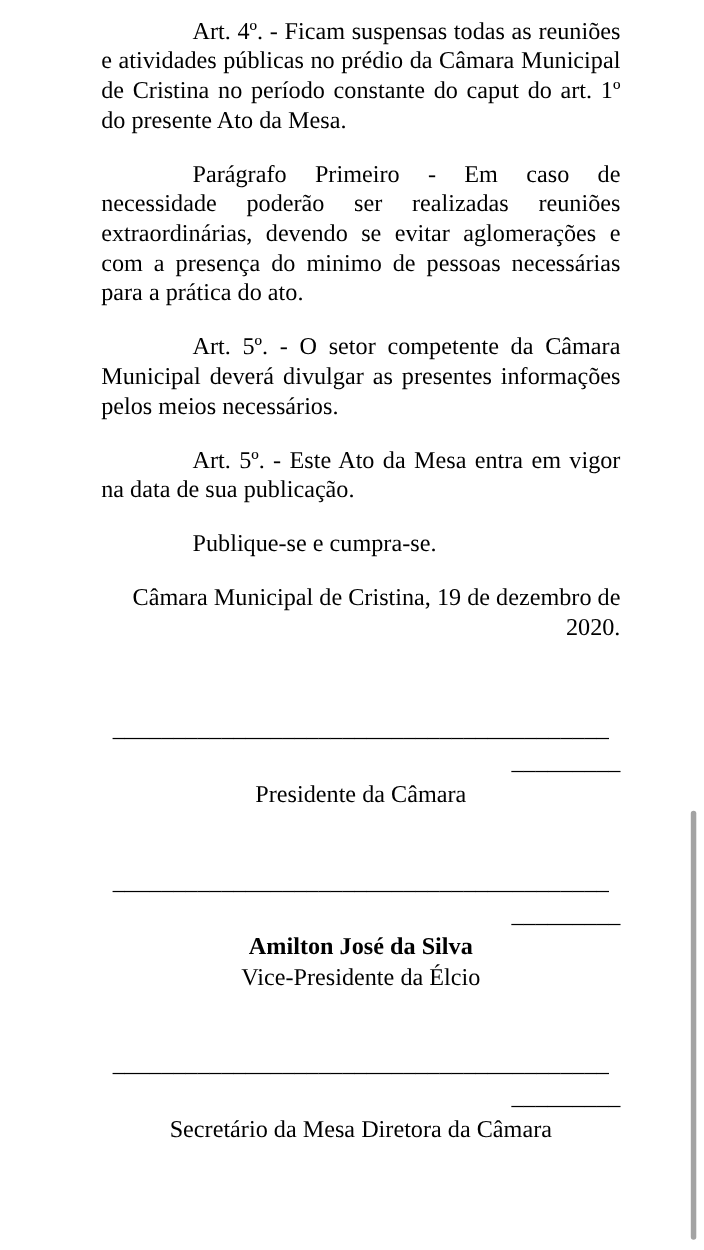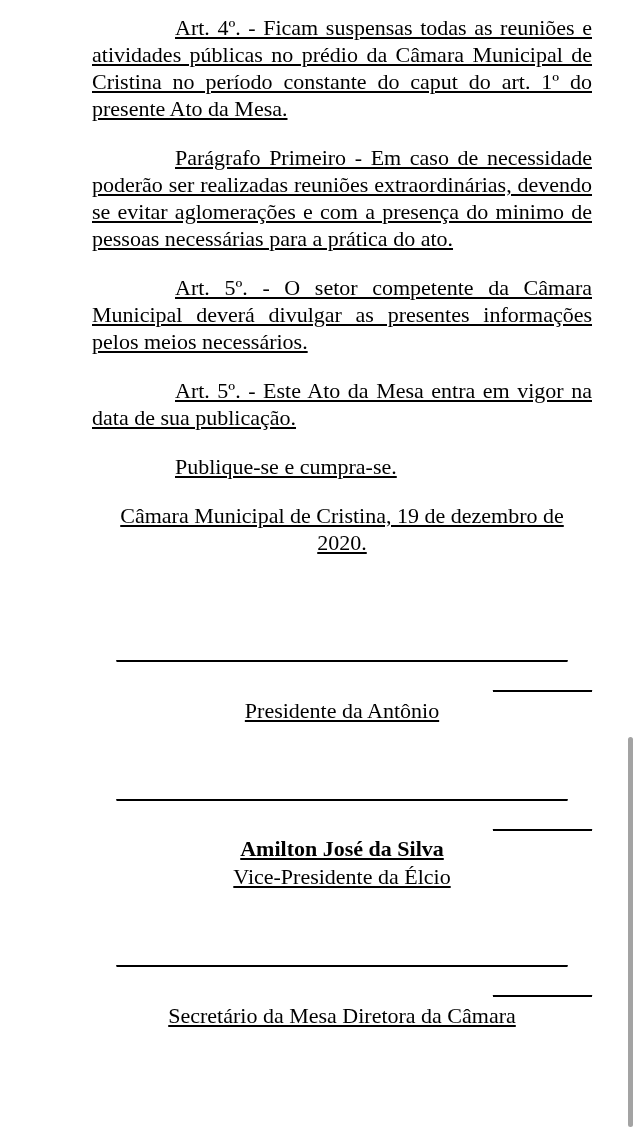--- a/index.html
+++ b/index.html
@@ -11,37 +11,36 @@
     position: relative;
     width: 640px;
     height: 1136px;
     overflow: hidden;
     background: #ffffff;
     font-family: "Liberation Serif", "DejaVu Serif", serif;
     font-size: 22px;
     color: #000000;
   }
   .page {
-    padding: 14px 48px 0 92px;
-    text-decoration: underline;
+    padding: 14px 76px 0 92px;
   }
   .body-par {
     margin: 0 0 22px 0;
     text-align: justify;
     text-indent: 83px;
     line-height: 27px;
   }
   .dateline {
     margin: 0 0 40px 0;
-    text-align: center;
+    text-align: right;
     line-height: 27px;
   }
   .date-line { display: block; }
   .sig-section {
-    margin-top: 80px;
+    margin-top: 64px;
   }
   .sig {
     text-align: center;
     margin-bottom: 49px;
   }
   .rule-long {
     line-height: 30px;
     white-space: nowrap;
     overflow: hidden;
   }
@@ -86,21 +85,21 @@
     <p class="dateline">
       <span class="date-line">Câmara Municipal de Cristina, 19 de dezembro de</span>
       <span class="date-line">2020.</span>
     </p>
 
     <div class="sig-section">
 
       <div class="sig">
         <div class="rule-long">_________________________________________</div>
         <div class="rule-short">_________</div>
-        <div class="sig-title">Presidente da Antônio</div>
+        <div class="sig-title">Presidente da Câmara</div>
       </div>
 
       <div class="sig">
         <div class="rule-long">_________________________________________</div>
         <div class="rule-short">_________</div>
         <div class="sig-name">Amilton José da Silva</div>
         <div class="sig-title">Vice-Presidente da Élcio</div>
       </div>
 
       <div class="sig">

